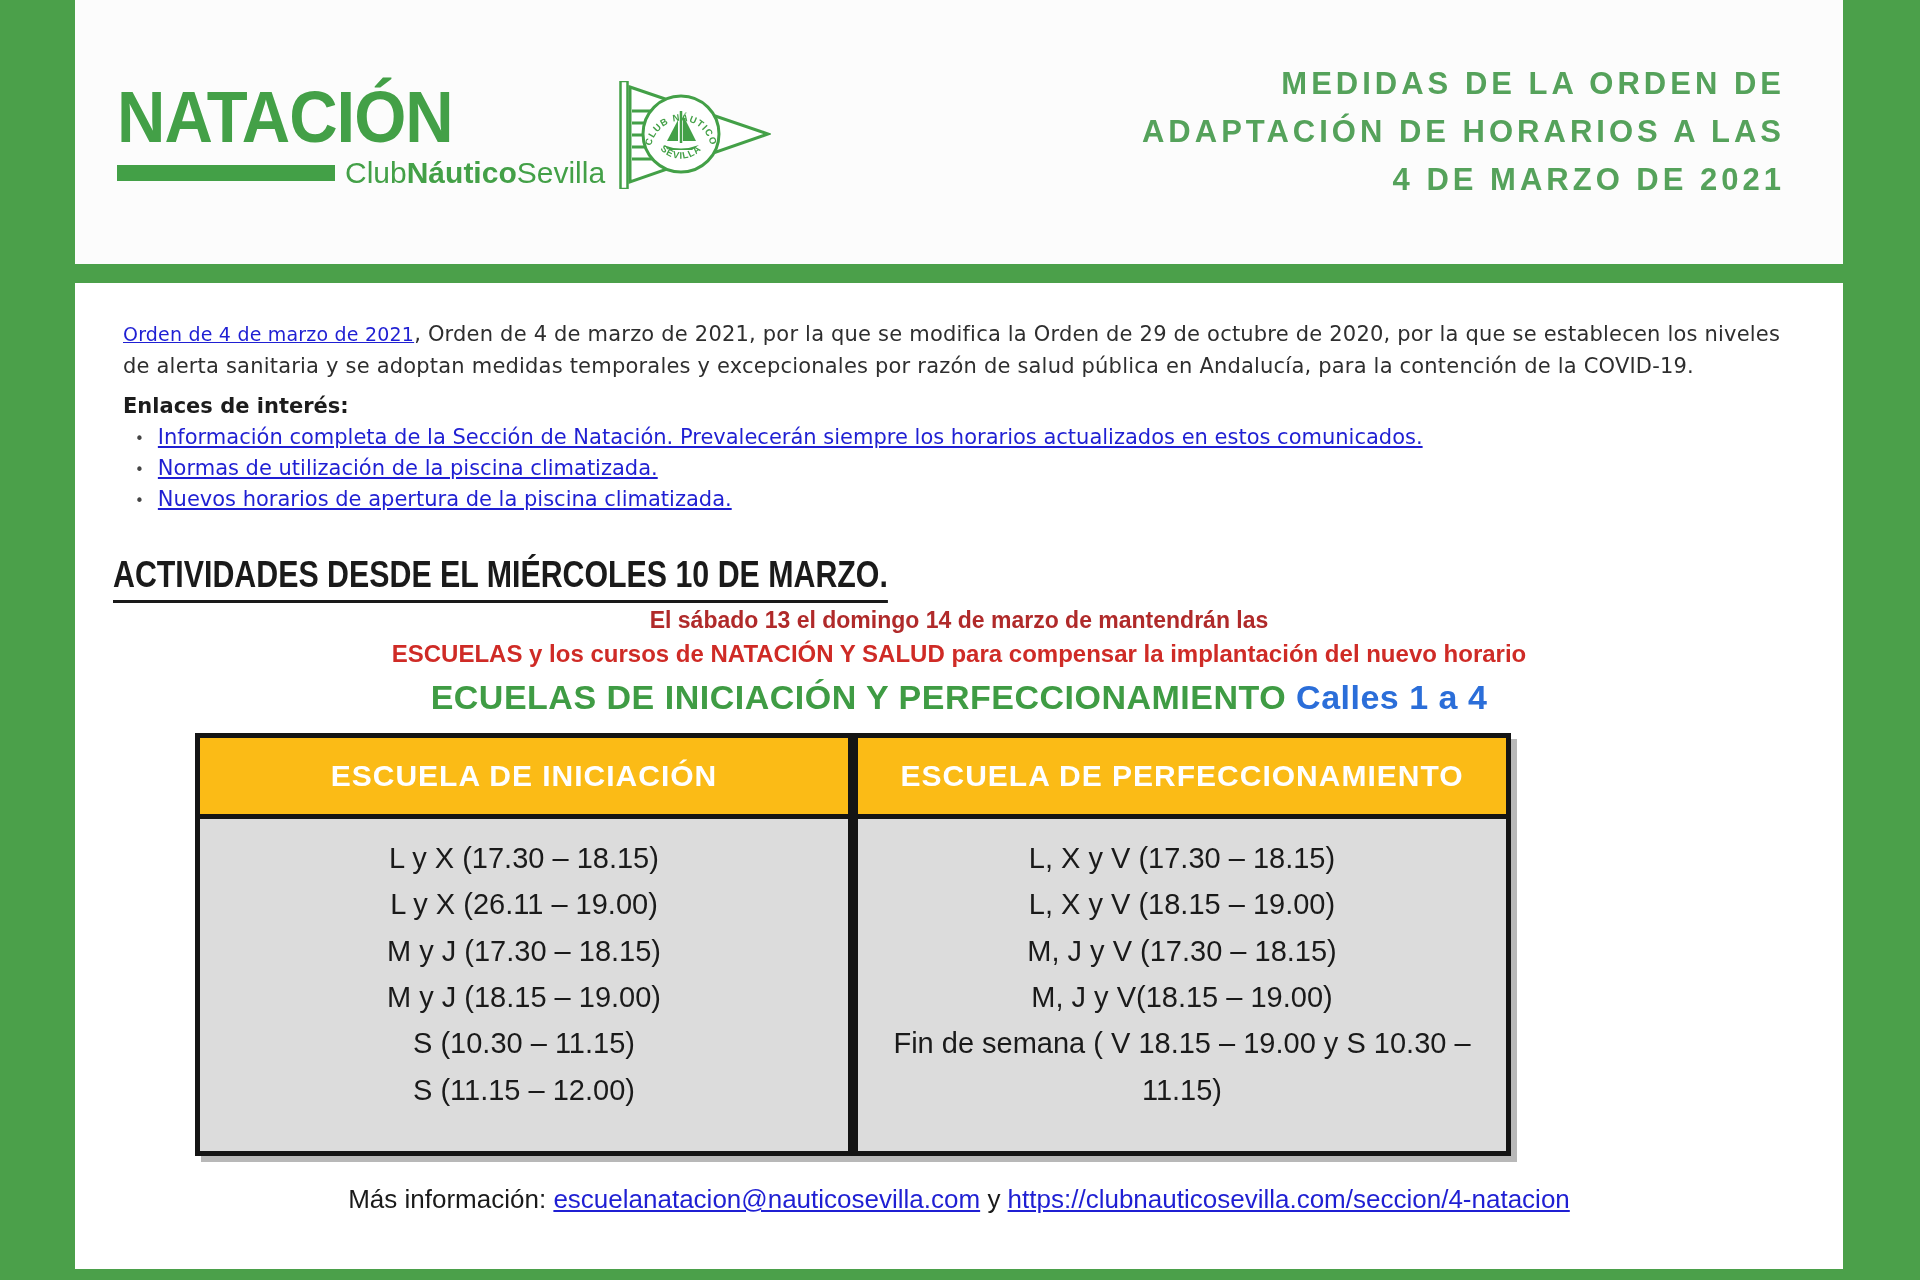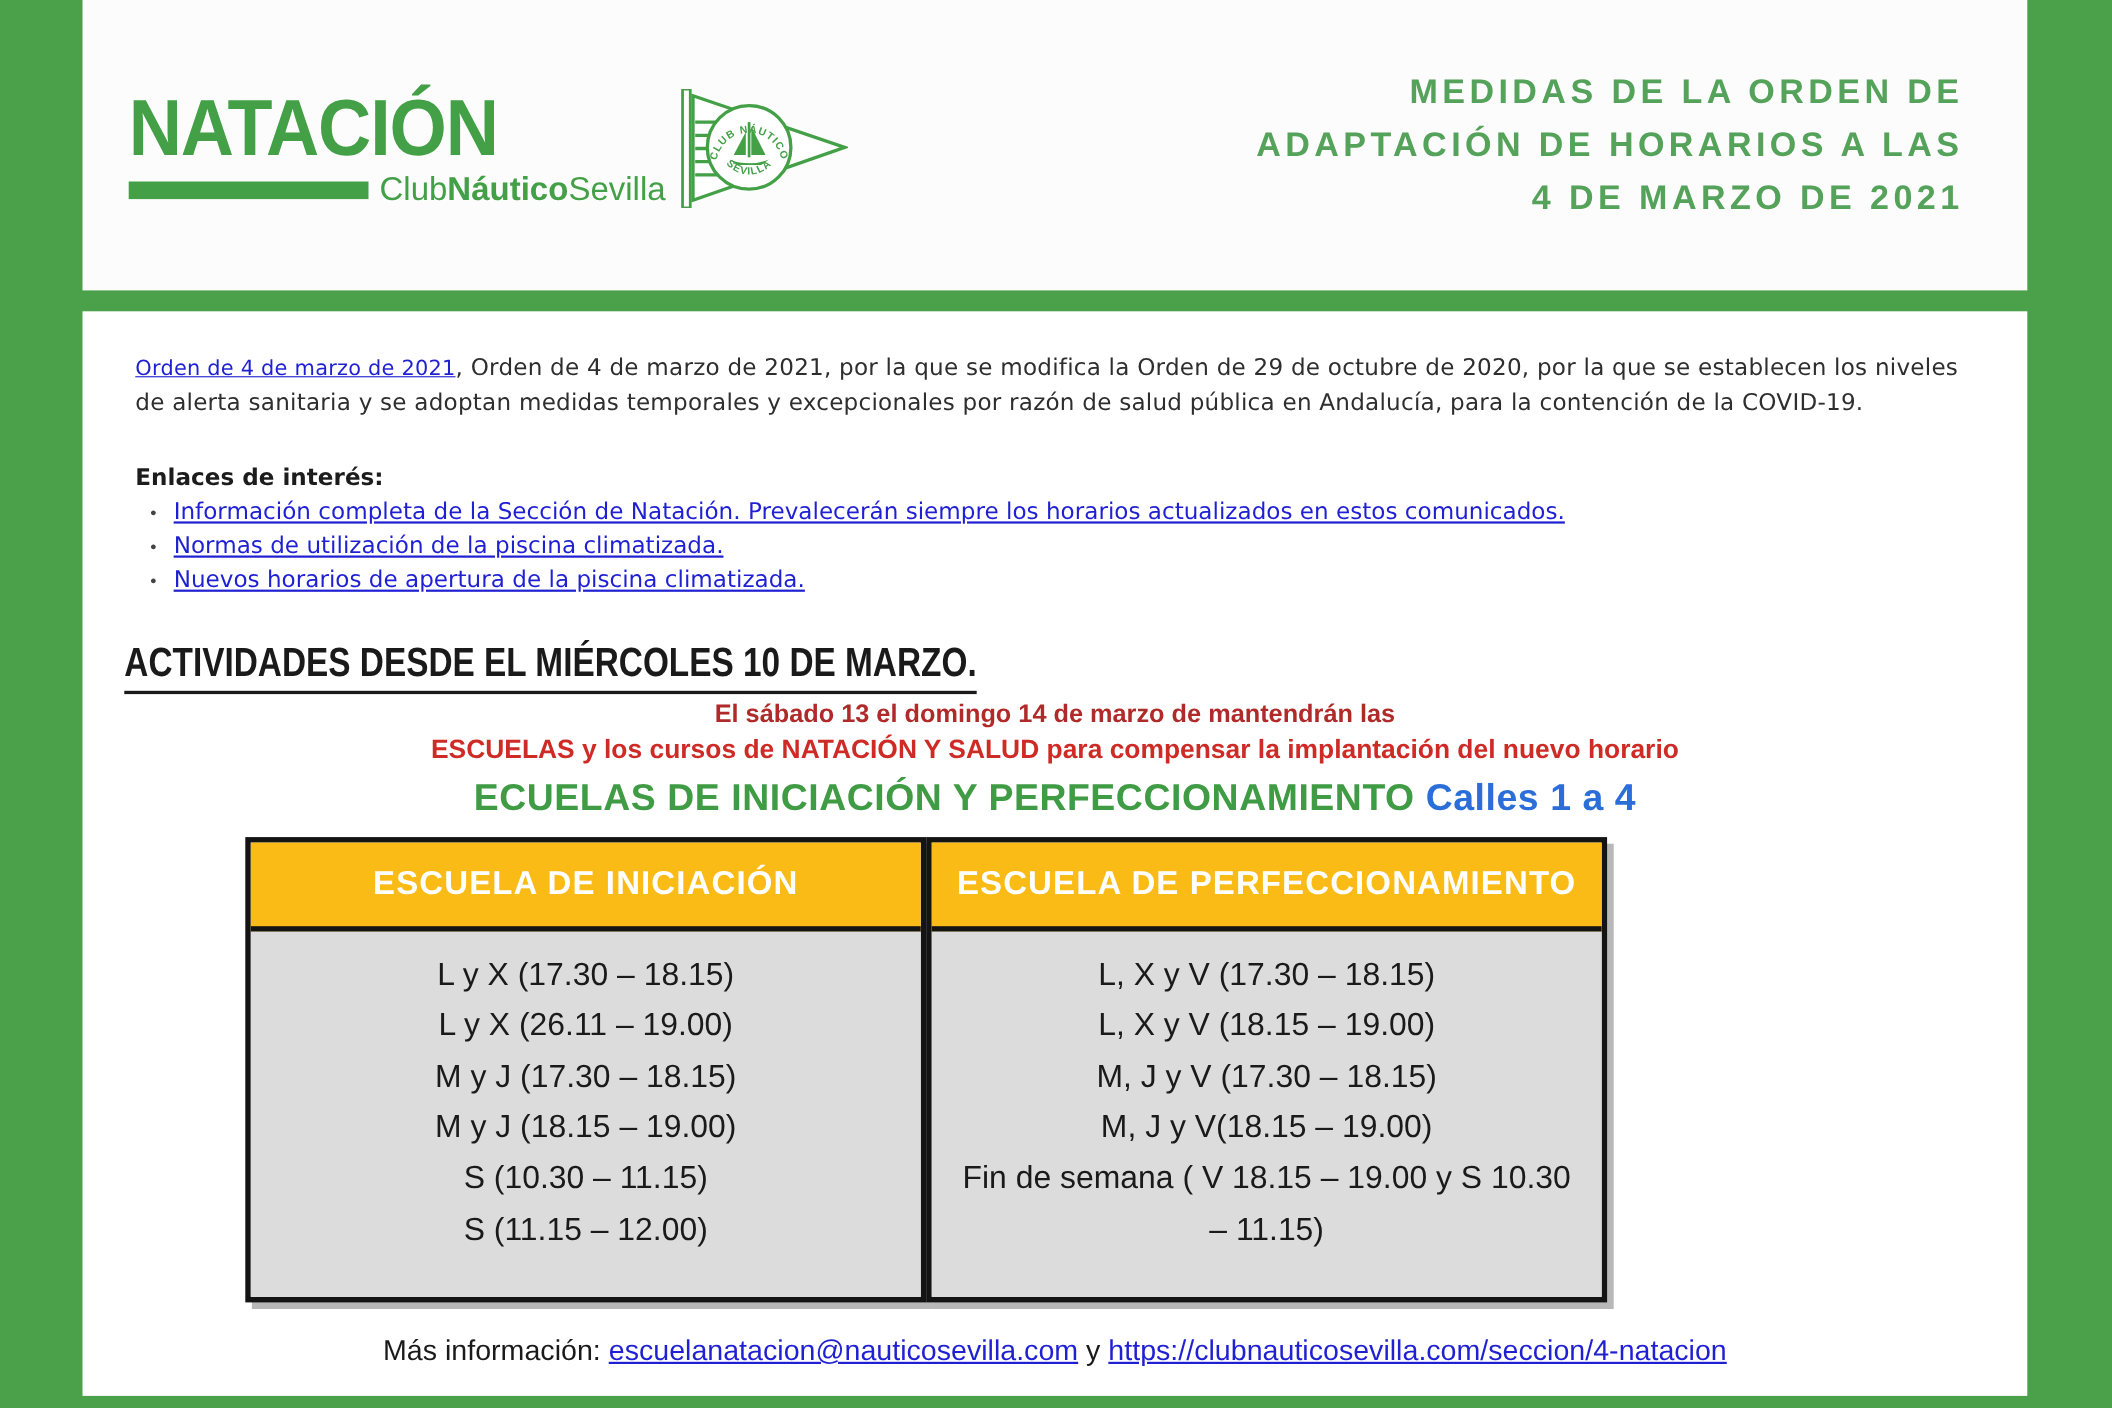--- a/index.html
+++ b/index.html
@@ -45,21 +45,21 @@
     text-align:right;color:var(--title-green);
     font-size:31px;font-weight:600;letter-spacing:4px;line-height:1.55;
   }
   .content-box{
     position:absolute;left:75px;top:283px;width:1768px;height:986px;
     background:#ffffff;
     padding:36px 48px 0 48px;
   }
   .intro{font-size:21px;color:#2e2e2e;line-height:1.5;letter-spacing:0.2px;}
   .intro a{color:var(--link-blue);text-decoration:underline;font-size:19px;}
-  .links-heading{font-size:21px;font-weight:700;color:#1c1c1c;margin-top:40px;}
+  .links-heading{font-size:21px;font-weight:700;color:#1c1c1c;margin-top:12px;}
   .links-list{list-style:none;margin-top:6px;}
   .links-list li{display:flex;align-items:baseline;margin-top:7px;font-size:21px;}
   .links-list .bullet{color:#444;font-size:15px;margin:0 14px 0 12px;}
   .links-list a{color:var(--link-blue);text-decoration:underline;}
   .activities-heading{
     display:inline-block;margin-top:44px;margin-left:-10px;
     font-family:"Liberation Sans",sans-serif;font-weight:700;font-size:37px;
     color:#1a1a1a;letter-spacing:0;line-height:1.1;
     border-bottom:3px solid #1a1a1a;padding-bottom:4px;
     transform:scaleX(0.82);transform-origin:left center;white-space:nowrap;
@@ -70,22 +70,22 @@
   }
   .notice .line1{color:var(--notice-red-dark);font-size:23px;font-weight:600;}
   .notice .line2{color:var(--notice-red);font-size:24px;font-weight:600;}
   .schools-heading{
     font-family:"Liberation Sans",sans-serif;text-align:center;
     font-size:34px;font-weight:700;letter-spacing:0.5px;margin-top:6px;white-space:nowrap;
   }
   .schools-heading .green-part{color:var(--heading-green);}
   .schools-heading .blue-part{color:var(--calles-blue);}
   .tables-row{
-    display:flex;margin-left:100px;width:1238px;
-    justify-content:space-between;margin-top:16px;
+    display:flex;margin-left:72px;width:1485px;
+    margin-top:16px;
   }
   .school-table{
     width:658px;border:5px solid var(--border-black);
     box-shadow:6px 6px 0 rgba(0,0,0,0.28);
     font-family:"Liberation Sans",sans-serif;
   }
   .school-table .table-header{
     background:var(--table-header-yellow);color:#ffffff;
     font-size:30px;font-weight:600;letter-spacing:1px;text-align:center;
     padding:21px 0;border-bottom:5px solid var(--border-black);

